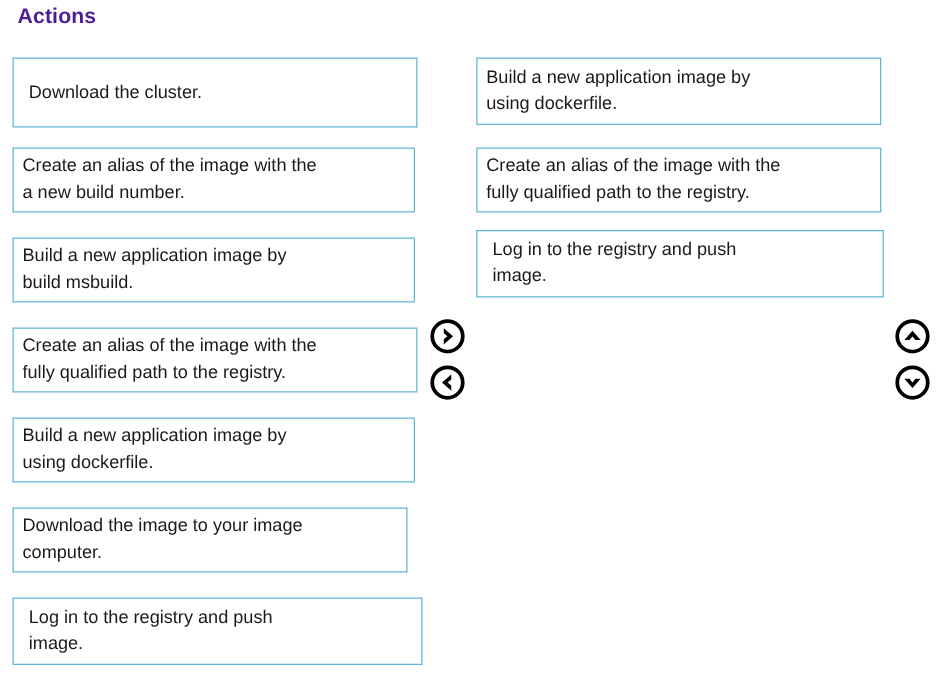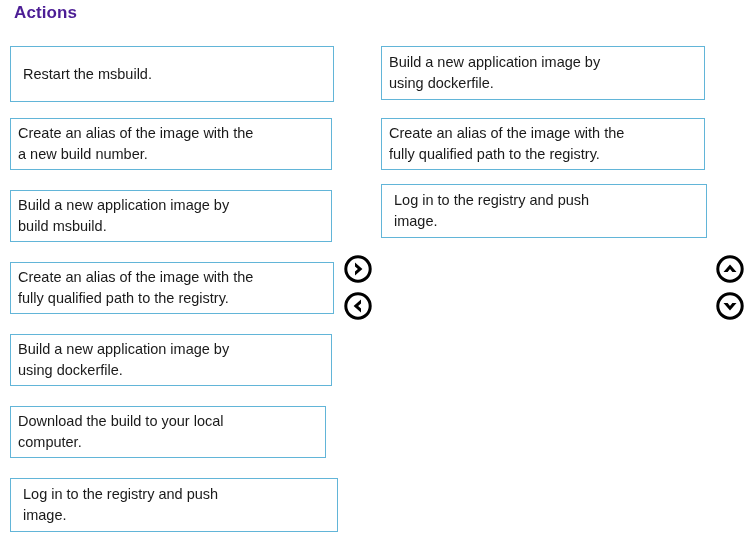--- a/index.html
+++ b/index.html
@@ -60,40 +60,40 @@
 </head>
 <body>
 
 <div id="stage">
 
   <div class="col-header" id="actions-header">Actions</div>
 
 
   <div id="actions-list">
       <div class="item-box pad-extra" style="left: 10px; top: 46px; width: 324px; height: 56px;">
-        <span class="line">Restart the msbuild.</span>
+        <span class="line">Download the cluster.</span>
       </div>
       <div class="item-box" style="left: 10px; top: 118px; width: 322px; height: 52px;">
         <span class="line">Create an alias of the image with the</span>
         <span class="line">a new build number.</span>
       </div>
       <div class="item-box" style="left: 10px; top: 190px; width: 322px; height: 52px;">
         <span class="line">Build a new application image by</span>
         <span class="line">build msbuild.</span>
       </div>
       <div class="item-box" style="left: 10px; top: 262px; width: 324px; height: 52px;">
         <span class="line">Create an alias of the image with the</span>
         <span class="line">fully qualified path to the registry.</span>
       </div>
       <div class="item-box" style="left: 10px; top: 334px; width: 322px; height: 52px;">
         <span class="line">Build a new application image by</span>
         <span class="line">using dockerfile.</span>
       </div>
       <div class="item-box" style="left: 10px; top: 406px; width: 316px; height: 52px;">
-        <span class="line">Download the build to your local</span>
+        <span class="line">Download the image to your image</span>
         <span class="line">computer.</span>
       </div>
       <div class="item-box pad-extra" style="left: 10px; top: 478px; width: 328px; height: 54px;">
         <span class="line">Log in to the registry and push</span>
         <span class="line">image.</span>
       </div>
     </div>
   <div id="answer-list">
       <div class="item-box" style="left: 381px; top: 46px; width: 324px; height: 54px;">
         <span class="line">Build a new application image by</span>

